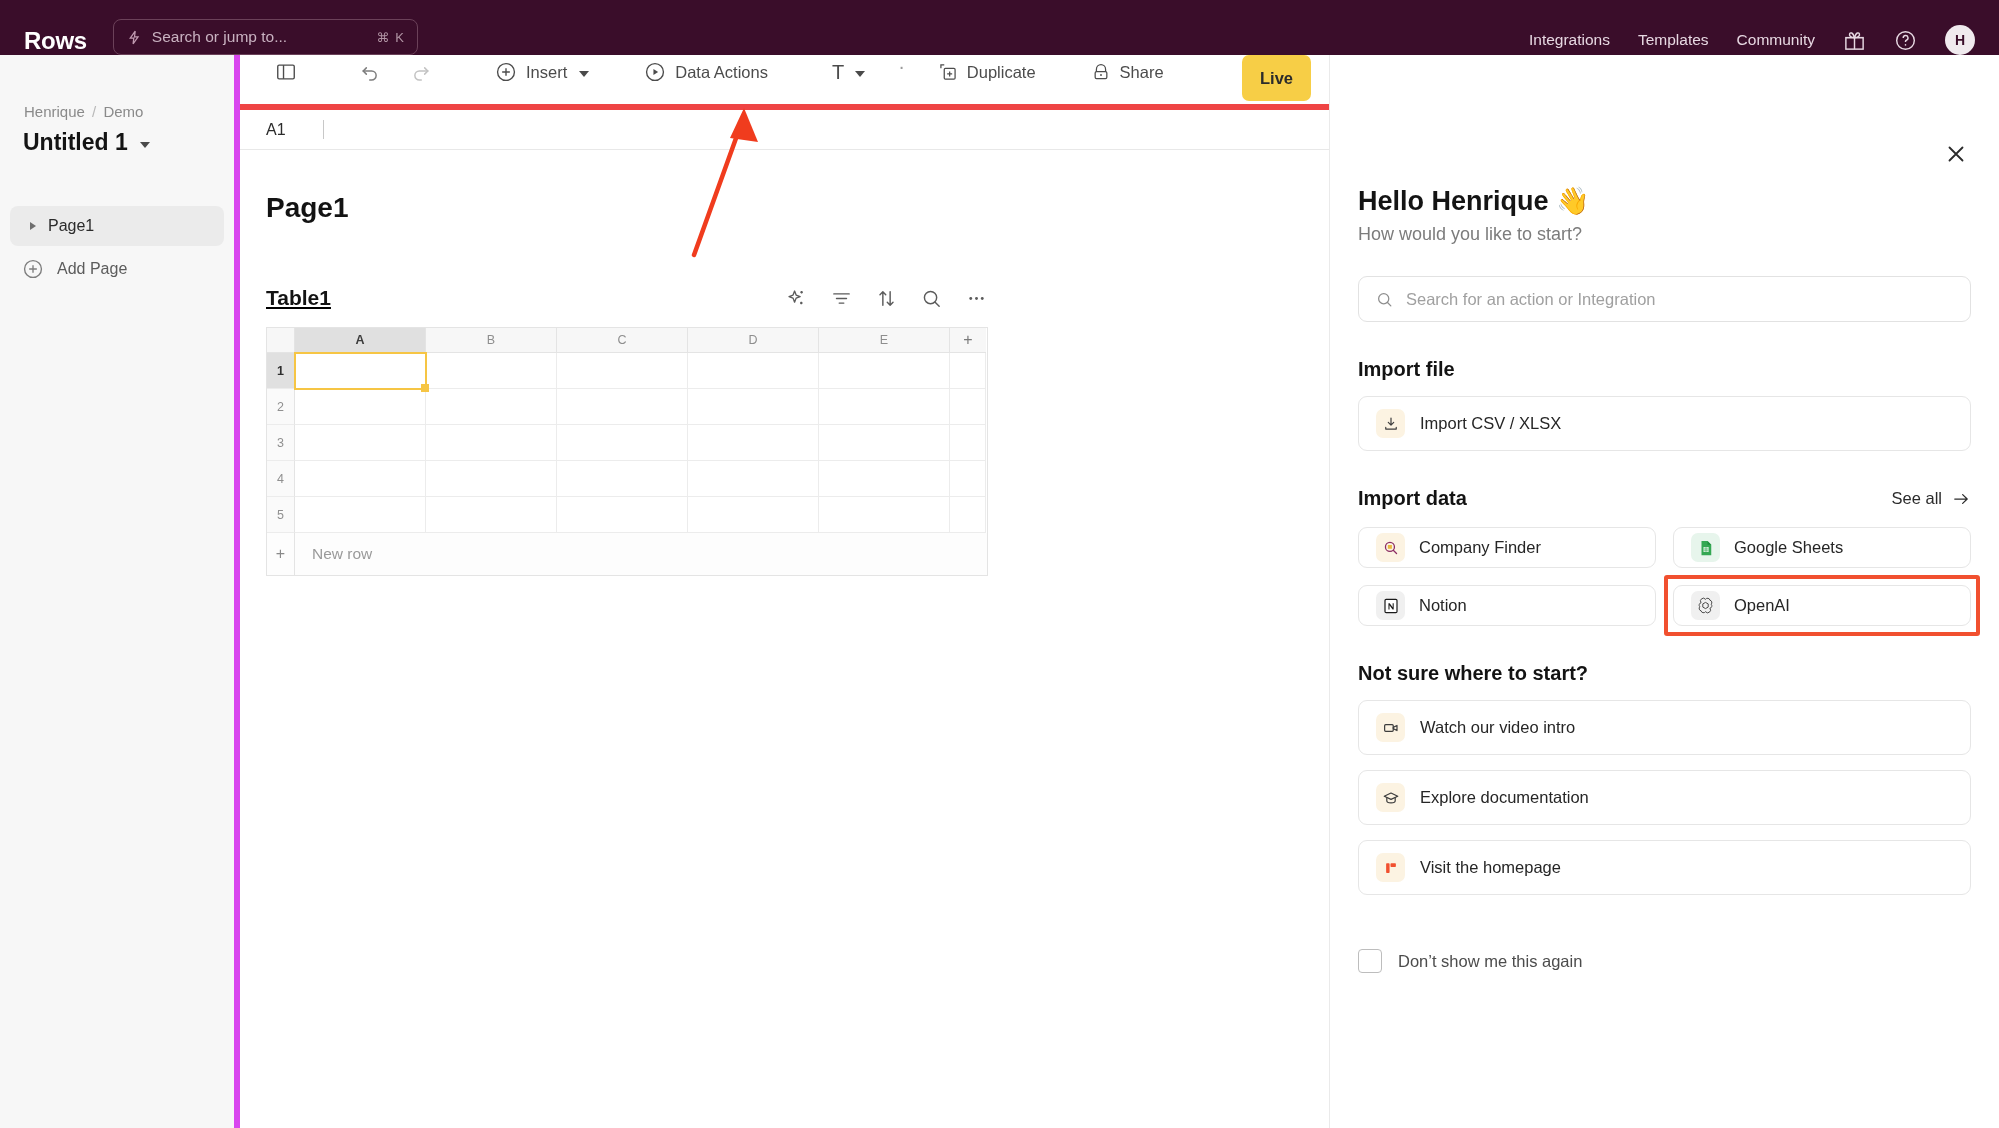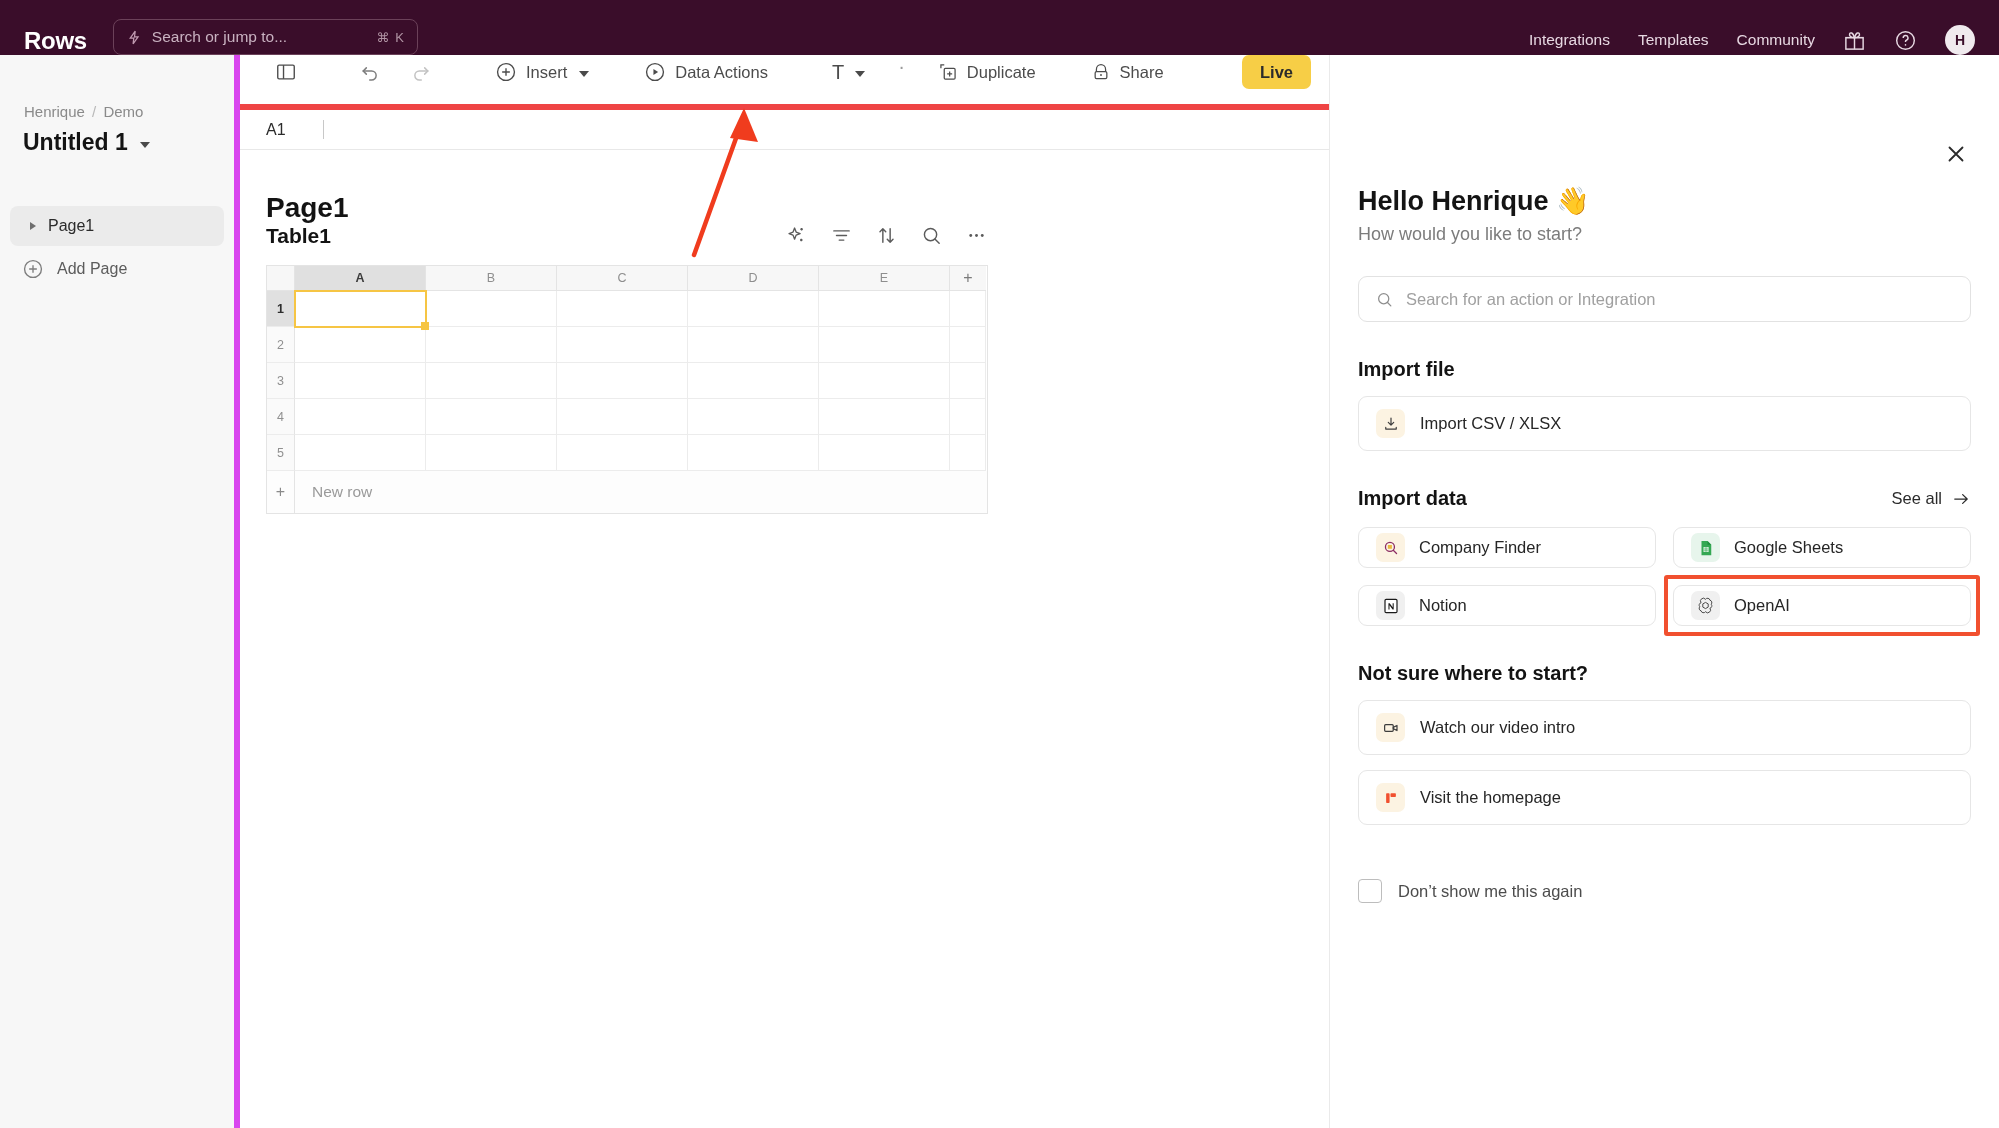--- a/index.html
+++ b/index.html
@@ -91,37 +91,37 @@
     height: 34px; padding: 0 10px; border-radius: 7px;
     font-size: 16.5px; color: #4C4C4C; cursor: pointer; white-space: nowrap;
   }
   .tb-icononly { width: 40px; justify-content: center; padding: 0; }
   .tb-gap { width: 22px; }
   .tb-gap-sm { width: 13px; }
   .tb-dot { color: #9A9A9A; font-size: 20px; padding: 0 12px; }
   .tb-right { margin-left: auto; display: flex; align-items: center; gap: 8px; }
   .live-btn {
     background: #F7CE46; color: #2B2B2B;
-    height: 34px; padding: 16px 18px; border-radius: 7px;
+    height: 46px; padding: 16px 18px; border-radius: 7px;
     display: flex; align-items: center;
     font-size: 16.5px; font-weight: 600; cursor: pointer;
   }
   .formula-bar {
     height: 40px; flex: 0 0 40px;
     display: flex; align-items: center;
     border-bottom: 1px solid #E8E8E8;
     padding-left: 26px;
   }
   .cellref { font-size: 16px; color: #2B2B2B; width: 57px; }
   .fx-divider { width: 1px; height: 19px; background: #C8C8C8; }
   .sheet { flex: 1; overflow: hidden; padding: 42px 0 0 26px; position: relative; }
   .page-heading { font-size: 28px; font-weight: 700; color: #131313; }
   .table-head {
-    display: flex; align-items: flex-start;
-    width: 722px; 
+    display: flex; align-items: flex-end;
+    width: 722px; margin-top: 62px; text-decoration: underline;
   }
   .table-title { font-size: 21px; font-weight: 700; color: #131313; }
   .table-tools { margin-left: auto; display: flex; align-items: center; gap: 22px; color: #5B5B5B; }
   .table-tools .tt { cursor: pointer; display: flex; align-items: center; }
 
   
   .grid { margin-top: 17px; width: 722px; border: 1px solid #E4E4E4; border-bottom: none; }
   .grid-row { display: flex; }
   .gh {
     height: 25px; background: #F7F7F7;
@@ -566,20 +566,29 @@
       <div class="card">
         <span class="ibox cream">
           <svg width="18" height="18" viewBox="0 0 24 24" fill="none" stroke="#3D3D3D" stroke-width="1.6" stroke-linejoin="round">
             <rect x="3.5" y="7.6" width="11.5" height="8.8" rx="1.4"></rect>
             <path d="M15 11.2l5-2.6v6.8l-5-2.6z"></path>
           </svg>
         </span>
         <span>Watch our video intro</span>
       </div>
 
+      <div class="card">
+        <span class="ibox cream">
+          <svg width="18" height="18" viewBox="0 0 24 24" fill="none" stroke="#3D3D3D" stroke-width="1.6" stroke-linejoin="round">
+            <path d="M12 5.4 21 9.6 12 13.8 3 9.6z"></path>
+            <path d="M6.4 11.4v4.2c0 1.5 2.5 2.8 5.6 2.8s5.6-1.3 5.6-2.8v-4.2"></path>
+          </svg>
+        </span>
+        <span>Explore documentation</span>
+      </div>
 
       <div class="card">
         <span class="ibox cream">
           <svg width="18" height="18" viewBox="0 0 24 24">
             <rect x="5.5" y="5.5" width="4.6" height="13" rx="1" fill="#F1502F"></rect>
             <rect x="11.3" y="5.5" width="7.2" height="5.2" rx="1" fill="#F1502F"></rect>
           </svg>
         </span>
         <span>Visit the homepage</span>
       </div>

